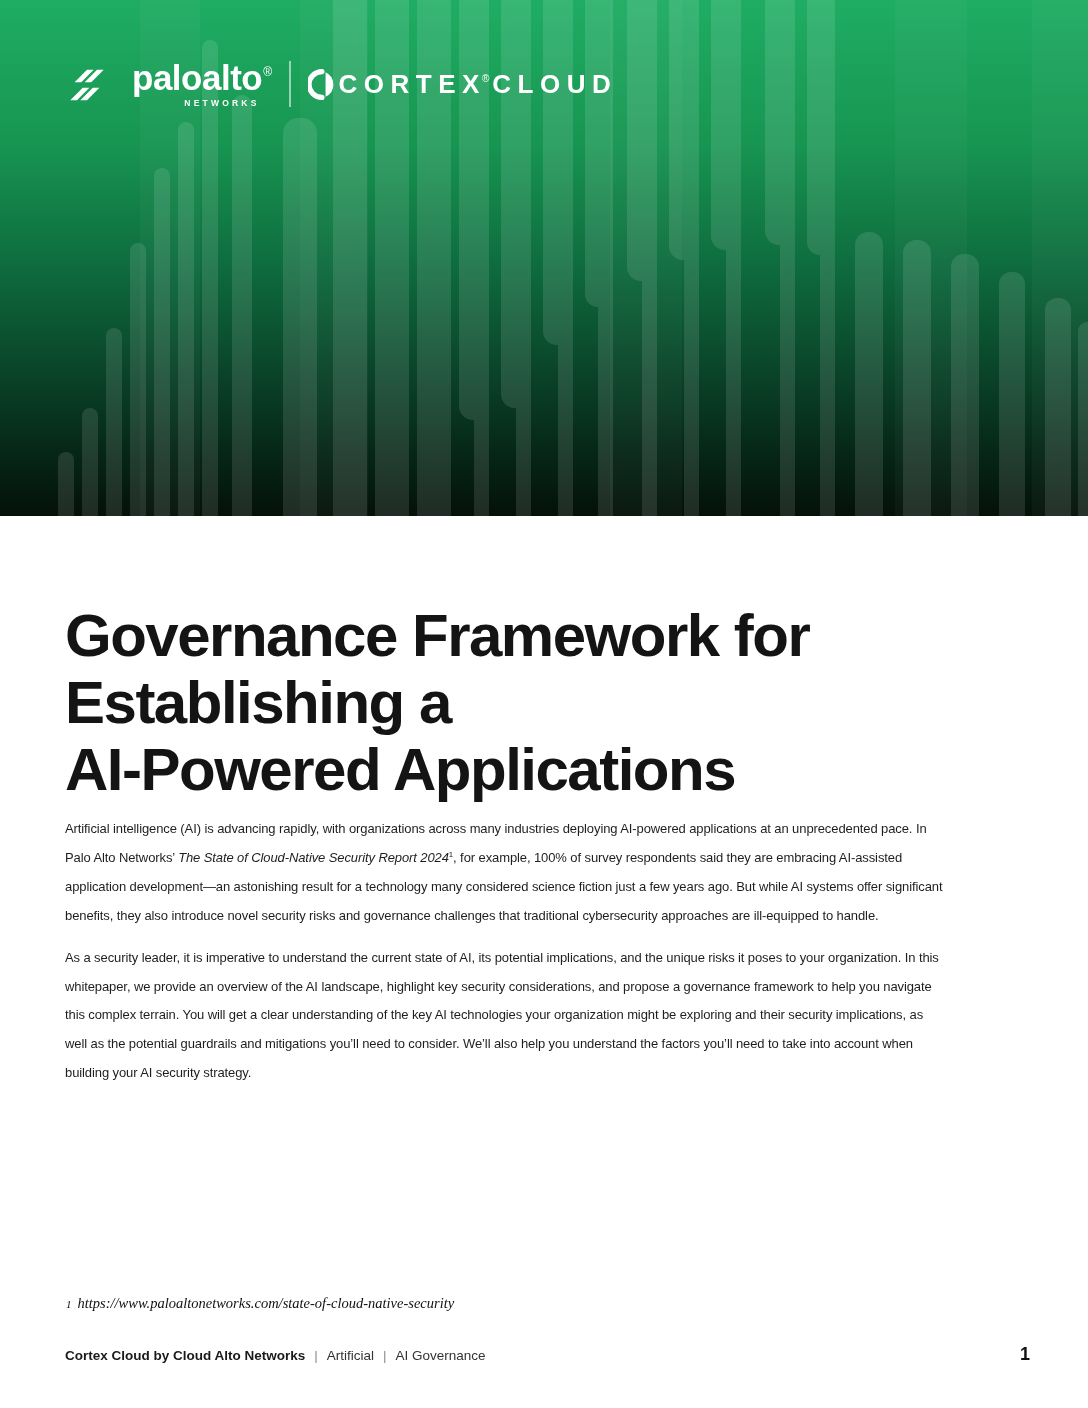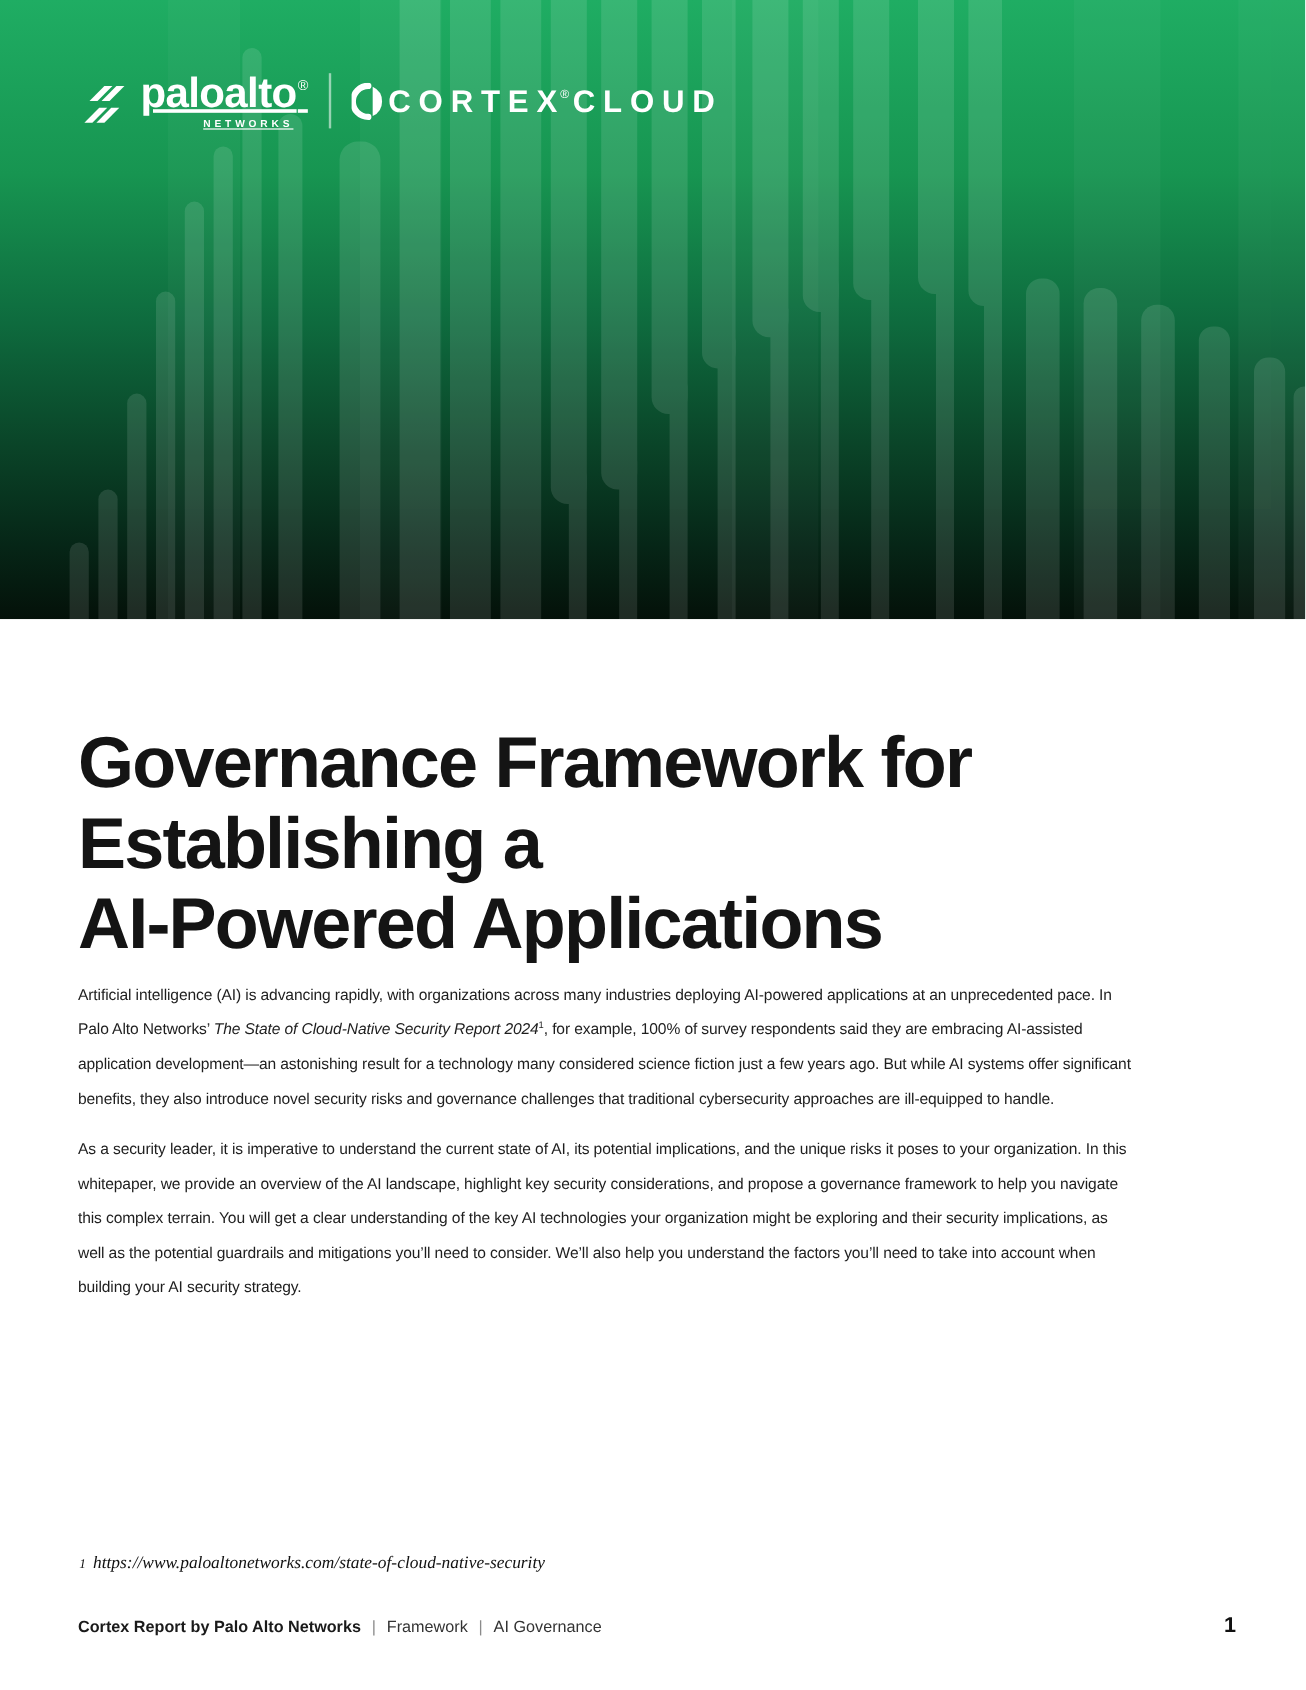--- a/index.html
+++ b/index.html
@@ -34,21 +34,21 @@
   .s2{stop-color:var(--header-gradient-mid);}
   .s3{stop-color:var(--header-gradient-lower);}
   .s4{stop-color:var(--header-gradient-deep);}
   .s5{stop-color:var(--header-gradient-bottom);}
 
   .brand-row{
     position:absolute;top:60px;left:66px;
     display:flex;align-items:center;gap:17px;
     color:var(--logo-color);
   }
-  .pan-logo{display:flex;align-items:flex-end;gap:9px;text-decoration:underline;}
+  .pan-logo{display:flex;align-items:center;gap:24px;}
   .pan-logo svg{display:block;margin-top:1px;}
   .pan-word{
     font-size:35px;font-weight:700;line-height:1;
     letter-spacing:-0.5px;white-space:nowrap;
   }
   .pan-word sup{font-size:12px;font-weight:400;vertical-align:14px;margin-left:1px;}
   .pan-networks{
     font-size:8.5px;font-weight:700;letter-spacing:3.2px;
     text-align:right;margin-top:3px;padding-right:12px;
   }
@@ -213,18 +213,18 @@
         <p><span>As a security leader, it is imperative to understand the current state of AI, its potential implications, and the unique risks it poses to your organization. In this whitepaper, we provide an overview of the AI landscape, highlight key security considerations, and propose a governance framework to help you navigate this complex terrain. You will get a clear understanding of the key AI technologies your organization might be exploring and their security implications, as well as the potential guardrails and mitigations you’ll need to consider. We’ll also help you understand the factors you’ll need to take into account when building your AI security strategy.</span></p>
       </div>
   </main>
 
   <div class="footnote">
     <span class="fn-marker">1</span><span class="fn-url">https://www.paloaltonetworks.com/state-of-cloud-native-security</span>
   </div>
 
   <footer class="page-footer">
     <div class="footer-left">
-      <span class="f-bold">Cortex Report by Palo Alto Networks</span><span class="f-sep">|</span><span>Framework</span><span class="f-sep">|</span><span>AI Governance</span>
+      <span class="f-bold">Cortex Cloud by Cloud Alto Networks</span><span class="f-sep">|</span><span>Artificial</span><span class="f-sep">|</span><span>AI Governance</span>
     </div>
     <div class="f-page">1</div>
   </footer>
 
 </div>
 
 </body></html>

